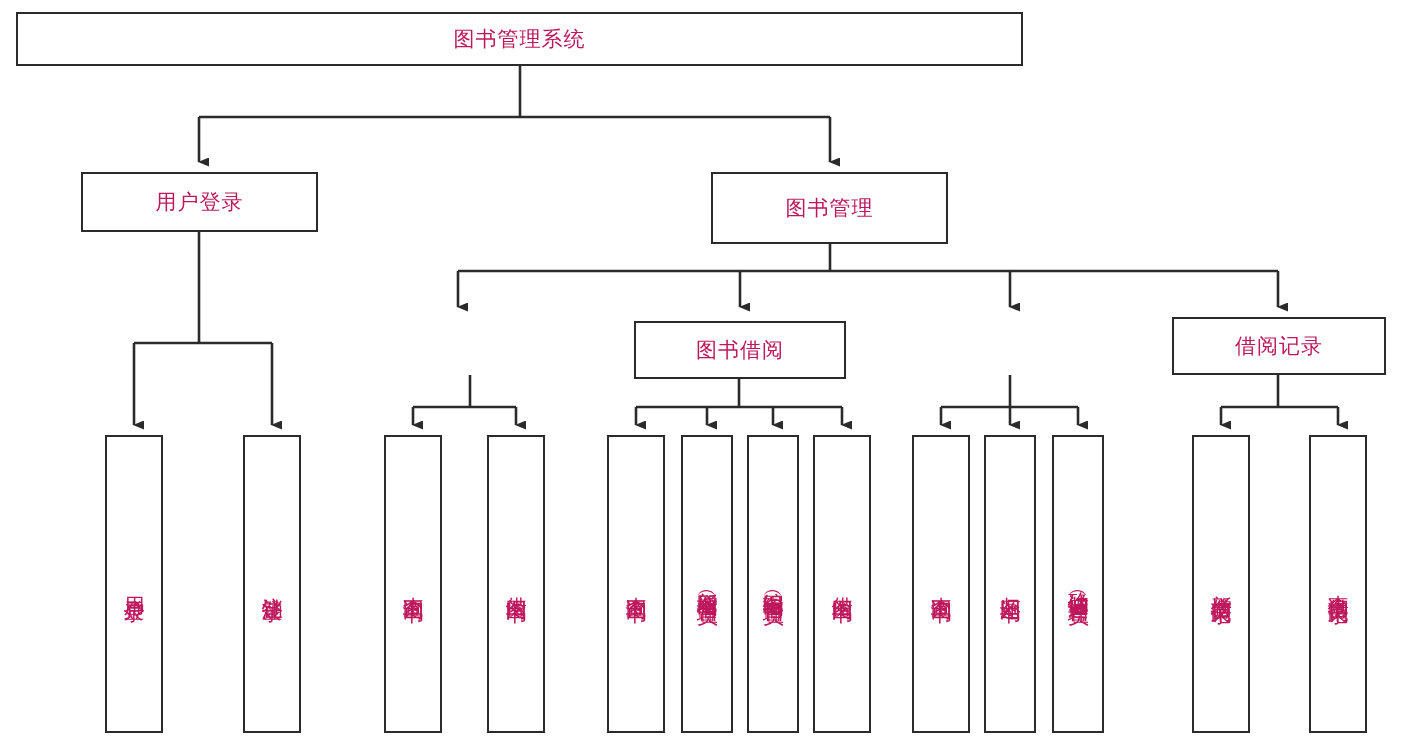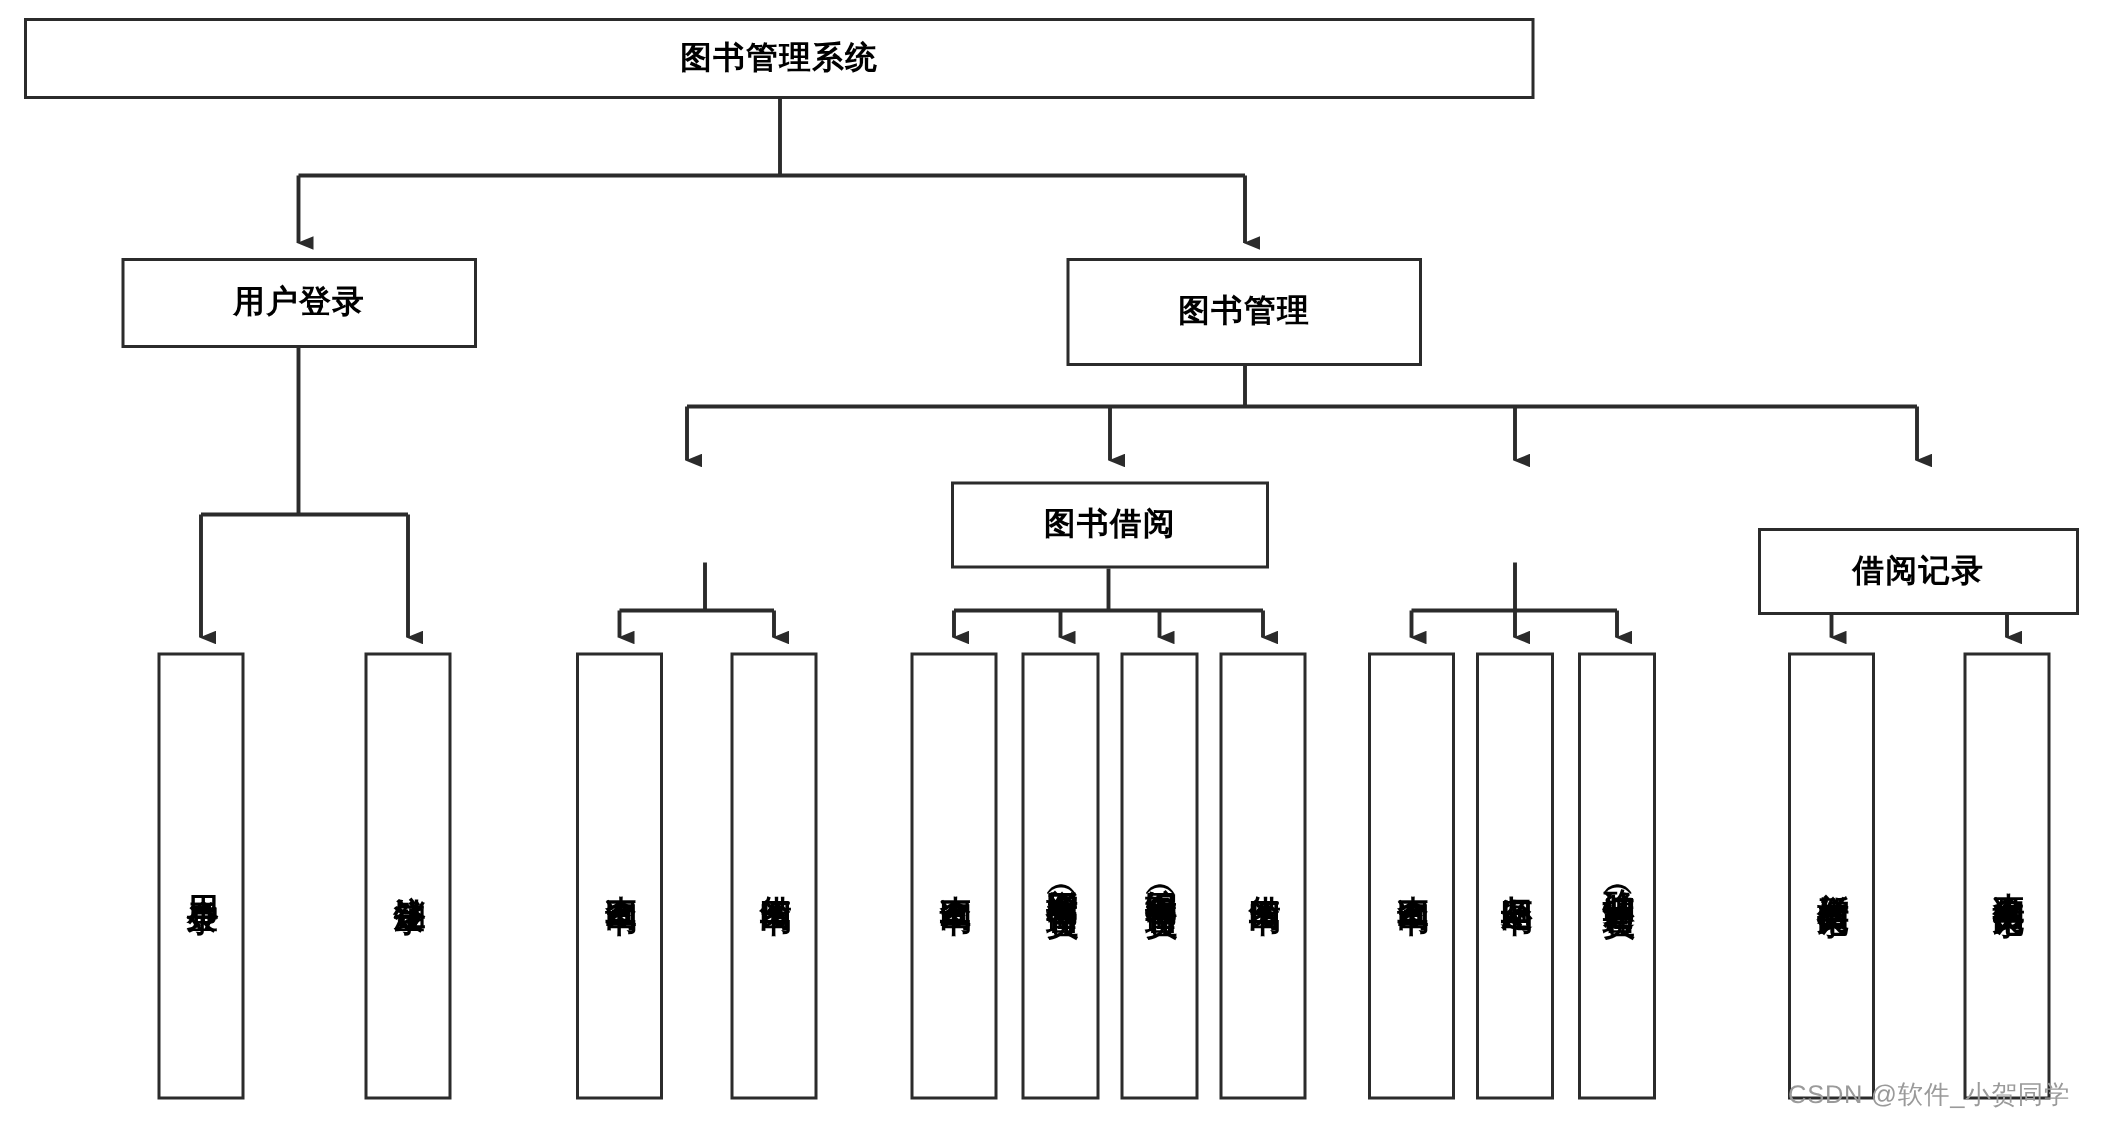--- a/index.html
+++ b/index.html
@@ -22,27 +22,26 @@
     left: 0;
     top: 0;
     width: 1405px;
     height: 747px;
   }
   .node {
     position: absolute;
     box-sizing: border-box;
     border: 2px solid #2b2b2b;
     background: #ffffff;
-    color: #000000;
+    color: #be185d;
     display: flex;
     align-items: center;
     justify-content: center;
     text-align: center;
     line-height: 1.25;
-    font-weight: bold;
   }
   .node.h {
     font-size: 21px;
     letter-spacing: 1px;
   }
   .node.v {
     font-size: 21px;
     writing-mode: vertical-rl;
     text-orientation: upright;
     letter-spacing: 2px;
@@ -126,21 +125,21 @@
   <div class="node h" style="left:81px; top:172px; width:237px; height:60px;">
     <span>用户登录</span>
   </div>
   <div class="node h" style="left:711px; top:172px; width:237px; height:72px;">
     <span>图书管理</span>
   </div>
 
   <div class="node h" style="left:634px; top:321px; width:212px; height:58px;">
     <span>图书借阅</span>
   </div>
-  <div class="node h" style="left:1172px; top:317px; width:214px; height:58px;margin-top:35px;">
+  <div class="node h" style="left:1172px; top:317px; width:214px; height:58px;">
     <span>借阅记录</span>
   </div>
 
   <div class="node v" style="left:105px; top:435px; width:58px; height:298px;">
     <span class="vtext">用户登录</span>
   </div>
   <div class="node v" style="left:243px; top:435px; width:58px; height:298px;">
     <span class="vtext">注销登录</span>
   </div>
 
@@ -174,15 +173,14 @@
     <span class="vtext">确认归还（管理员）</span>
   </div>
 
   <div class="node v" style="left:1192px; top:435px; width:58px; height:298px;">
     <span class="vtext">新增借阅记录</span>
   </div>
   <div class="node v" style="left:1309px; top:435px; width:58px; height:298px;">
     <span class="vtext">查询借阅记录</span>
   </div>
 
-  <div class="watermark" style="left:1192px; top:718px;">CSDN @软件_小贺同学</div>
 
 </div>
 
 </body></html>

